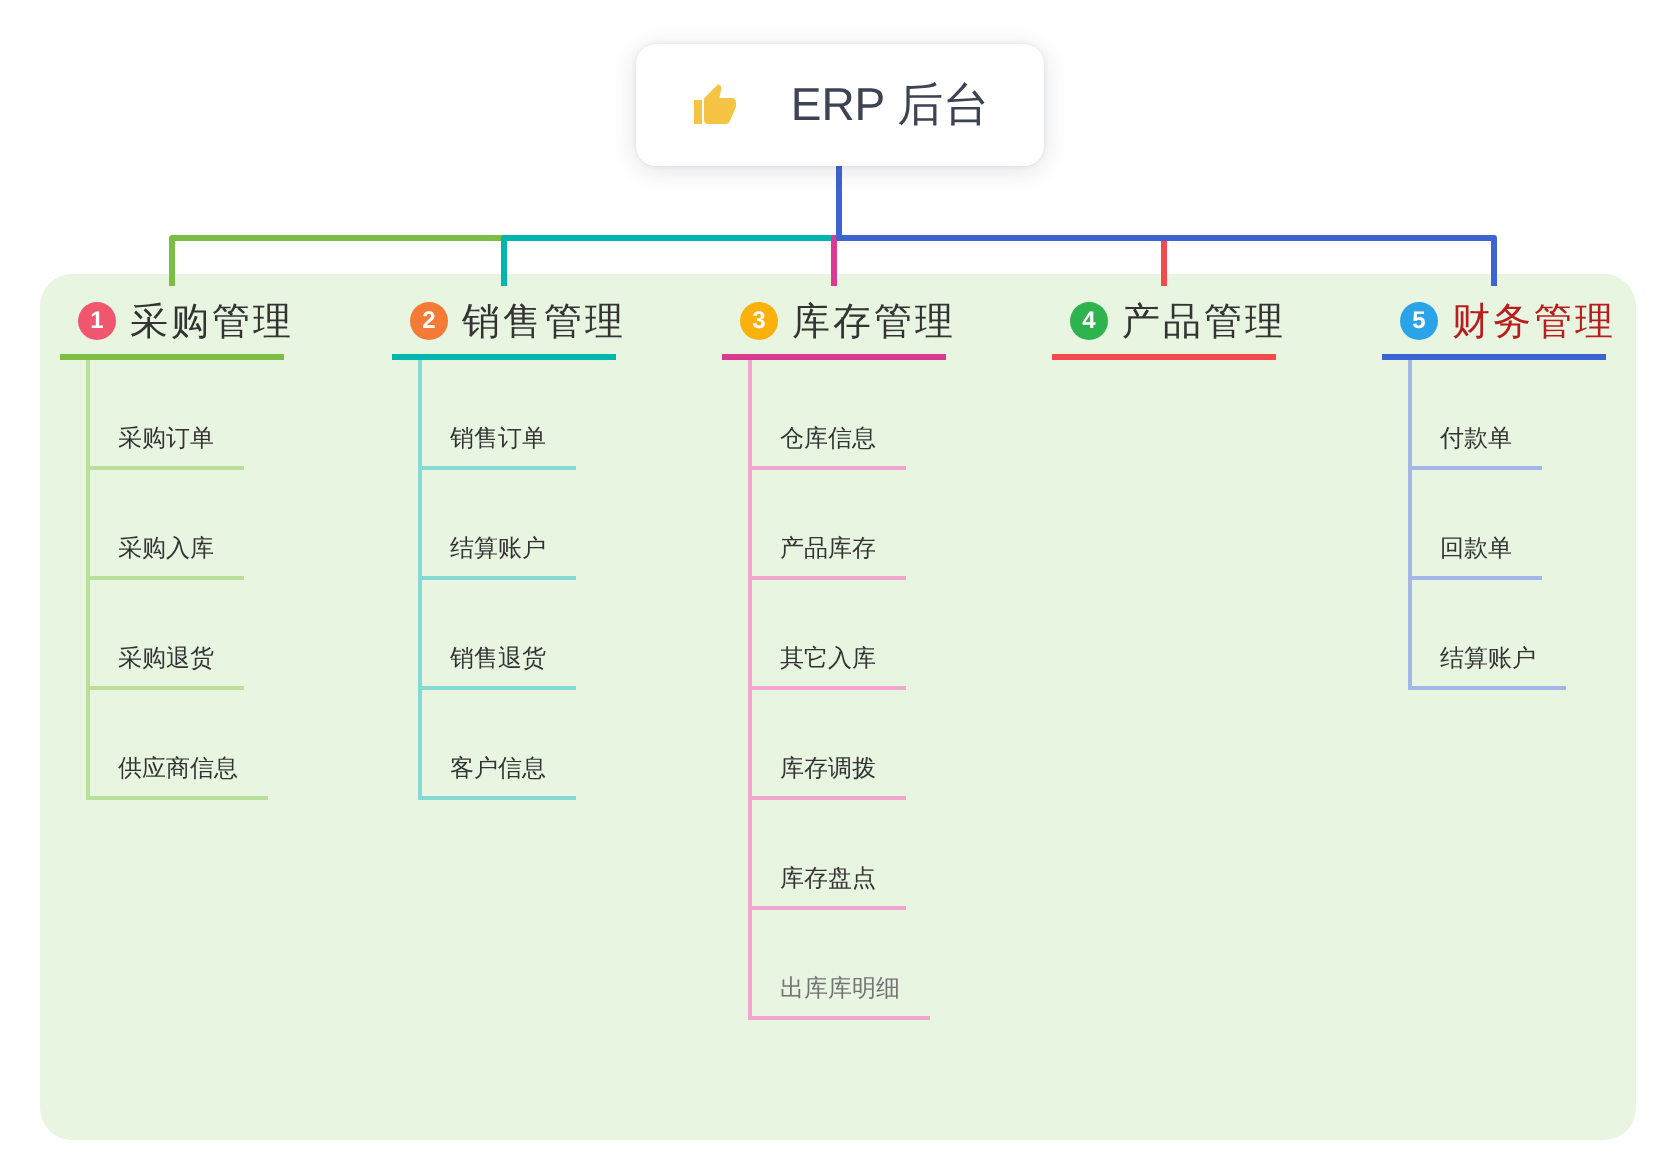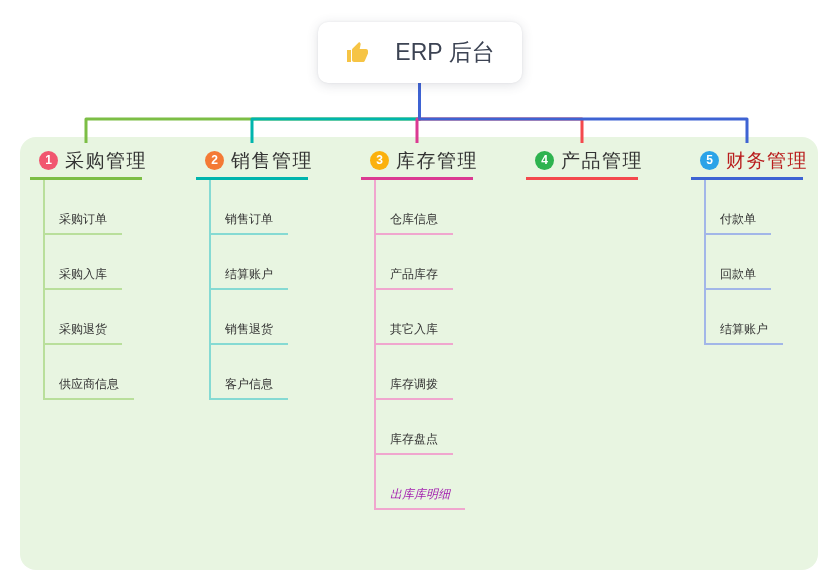--- a/index.html
+++ b/index.html
@@ -122,21 +122,21 @@
           <div class="cell">
             <span style="border-bottom-color: rgb(240, 166, 206); color: rgb(51, 51, 51); margin-top: 41px;">其它入库</span>
           </div>
           <div class="cell">
             <span style="border-bottom-color: rgb(240, 166, 206); color: rgb(51, 51, 51);">库存调拨</span>
           </div>
           <div class="cell">
             <span style="border-bottom-color: rgb(240, 166, 206); color: rgb(51, 51, 51);">库存盘点</span>
           </div>
           <div class="cell">
-            <span style="border-bottom-color: rgb(240, 166, 206); color: #a21caf; font-style: italic;">出库库明细</span>
+            <span style="border-bottom-color: rgb(240, 166, 206); color: #737373;">出库库明细</span>
           </div>
         </div>
       </div>
       <div class="branch" style="left: 526px;">
         <div class="branch-head" style="border-bottom-color: rgb(244, 73, 77);">
           <span class="badge" style="background: rgb(46, 179, 79);">4</span>
           <span class="branch-label" style="color: rgb(51, 51, 51);">产品管理</span>
         </div>
       </div>
       <div class="branch" style="left: 691px;">

